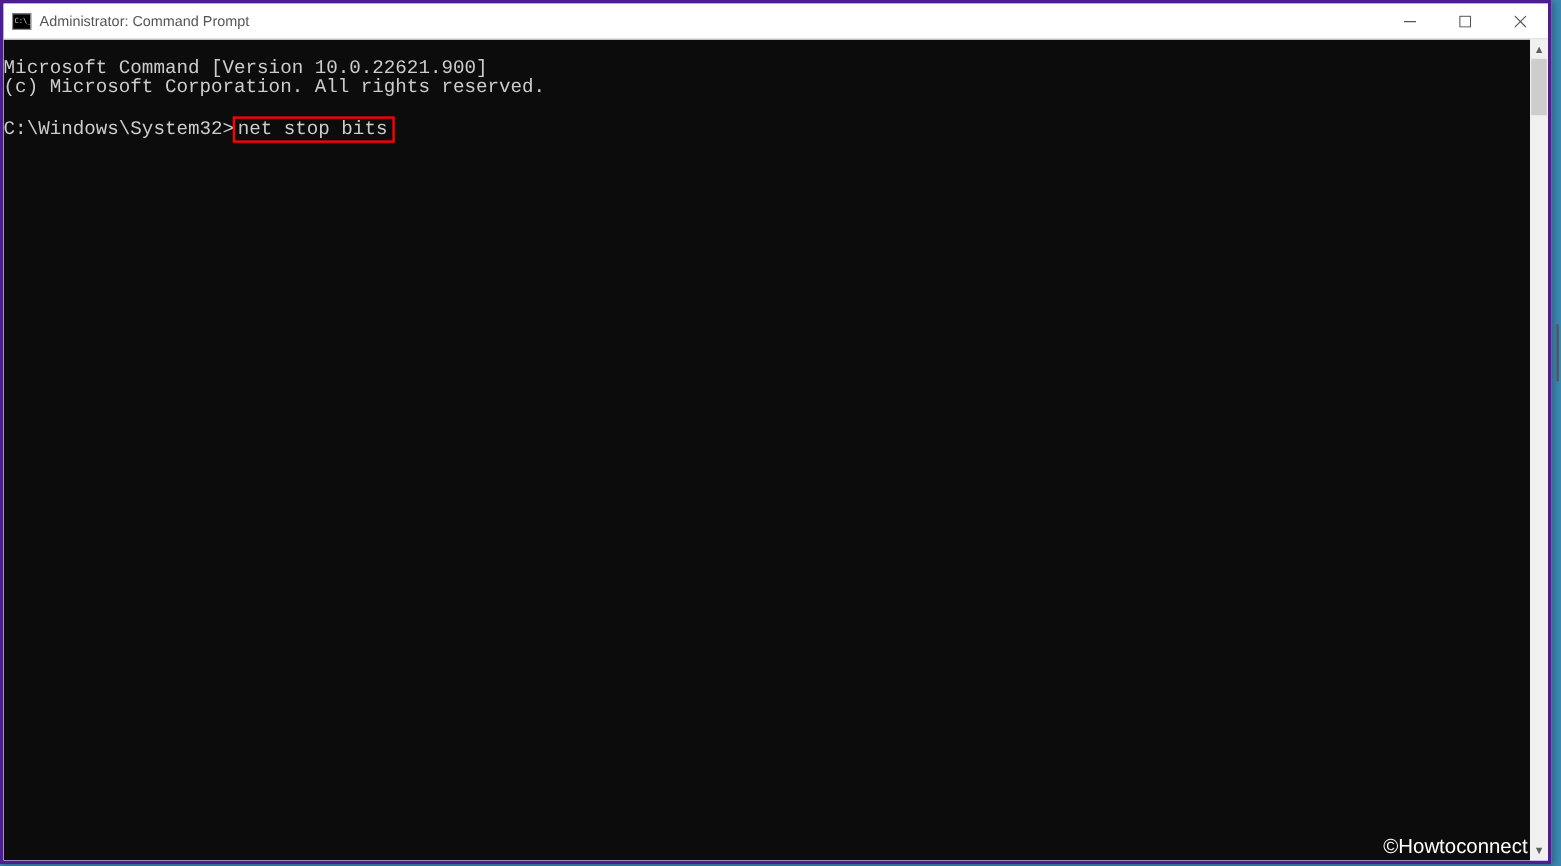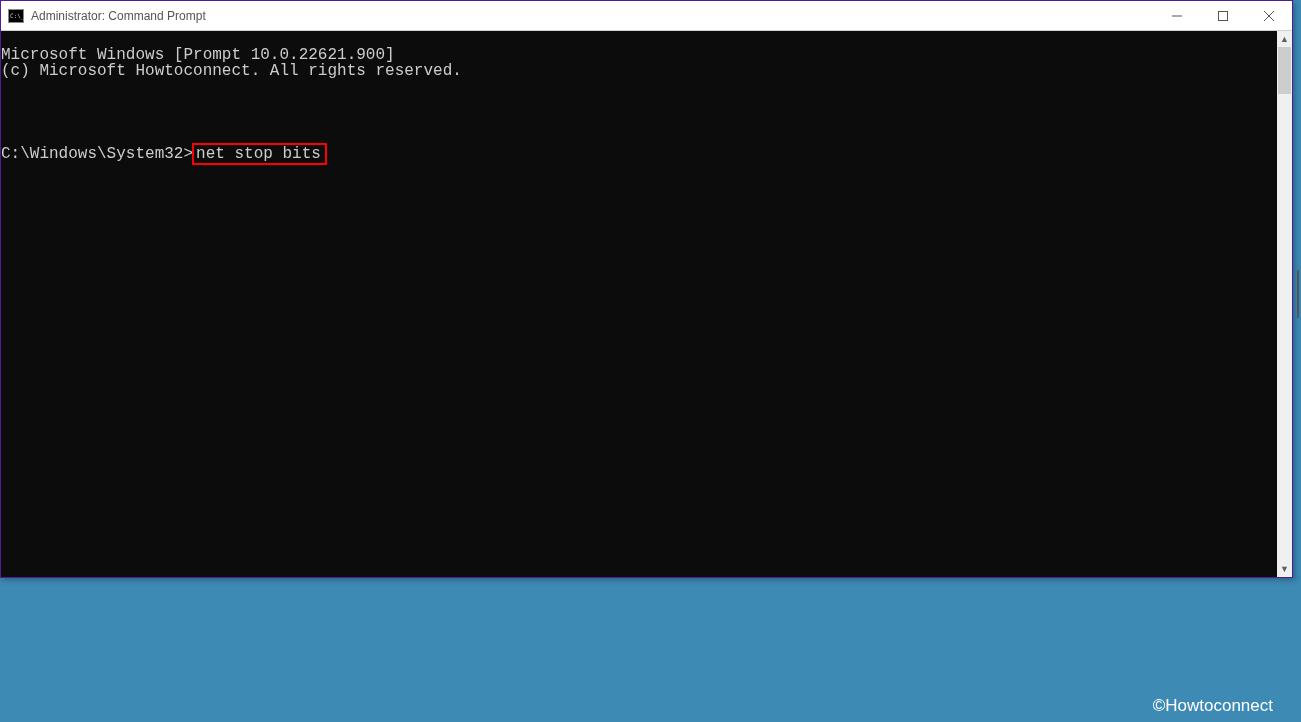--- a/index.html
+++ b/index.html
@@ -9,23 +9,23 @@
     background: #3d8ab5;
     font-family: "Segoe UI", Arial, sans-serif;
     position: relative;
     overflow: hidden;
   }
   .window {
     position: absolute;
     left: 0;
     top: 0;
     width: 1293px;
-    height: 578px;
+    height: 720px;
     background: #ffffff;
-    border: 1px solid #4c1d95;
+    border: 3px solid #4c1d95;
     display: flex;
     flex-direction: column;
     box-shadow: 2px 2px 6px rgba(0,0,0,0.3);
   }
   .titlebar {
     height: 30px;
     background: #ffffff;
     display: flex;
     align-items: center;
     border-bottom: 1px solid #d0d0d0;
@@ -86,21 +86,20 @@
     white-space: pre;
     padding: 0;
     position: relative;
   }
   .console-line {
     white-space: pre;
   }
   .prompt-row {
     display: inline-block;
     position: relative;
-    margin-top: 48px;
   }
   .highlight-box {
     border: 2.5px solid #ff0000;
     padding: 1px 4px 1px 2px;
     margin-left: -1px;
     display: inline-block;
   }
   .vscroll {
     width: 15px;
     background: #f0f0f0;
@@ -168,22 +167,22 @@
         <svg width="10" height="10" viewBox="0 0 10 10">
             <line x1="0" y1="0" x2="10" y2="10" stroke="#555" stroke-width="1"></line>
             <line x1="10" y1="0" x2="0" y2="10" stroke="#555" stroke-width="1"></line>
           </svg>
       </div>
     </div>
   </div>
 
   <div class="console-wrap">
     <div class="console">
-<span class="console-line">Microsoft Windows [Prompt 10.0.22621.900]</span>
-<span class="console-line">(c) Microsoft Howtoconnect. All rights reserved.</span>
+<span class="console-line">Microsoft Command [Version 10.0.22621.900]</span>
+<span class="console-line">(c) Microsoft Corporation. All rights reserved.</span>
 <span class="console-line"></span>
 <span class="prompt-row"><span>C:\Windows\System32&gt;</span><span class="highlight-box"><span>net stop bits</span></span></span>
     </div>
     <div class="vscroll">
       <div class="vscroll-arrow up">▲</div>
       <div class="vscroll-thumb"></div>
       <div class="vscroll-arrow down">▼</div>
     </div>
   </div>
 </div>

